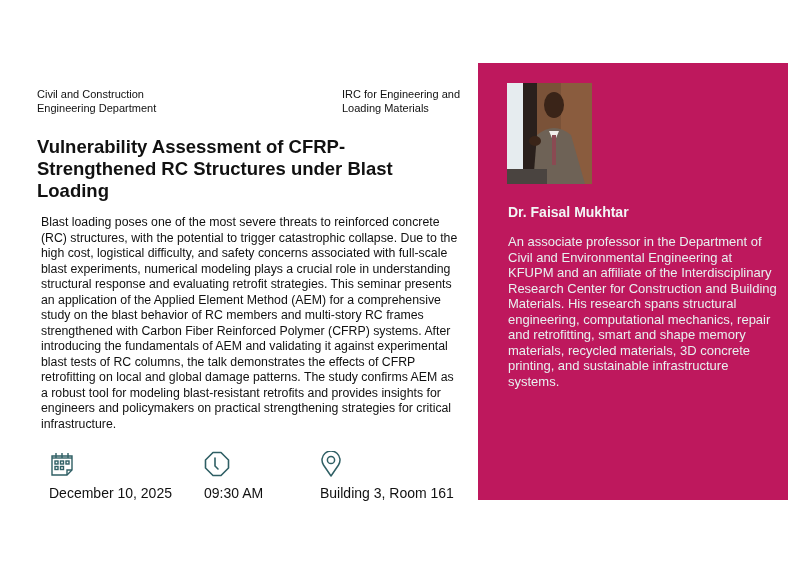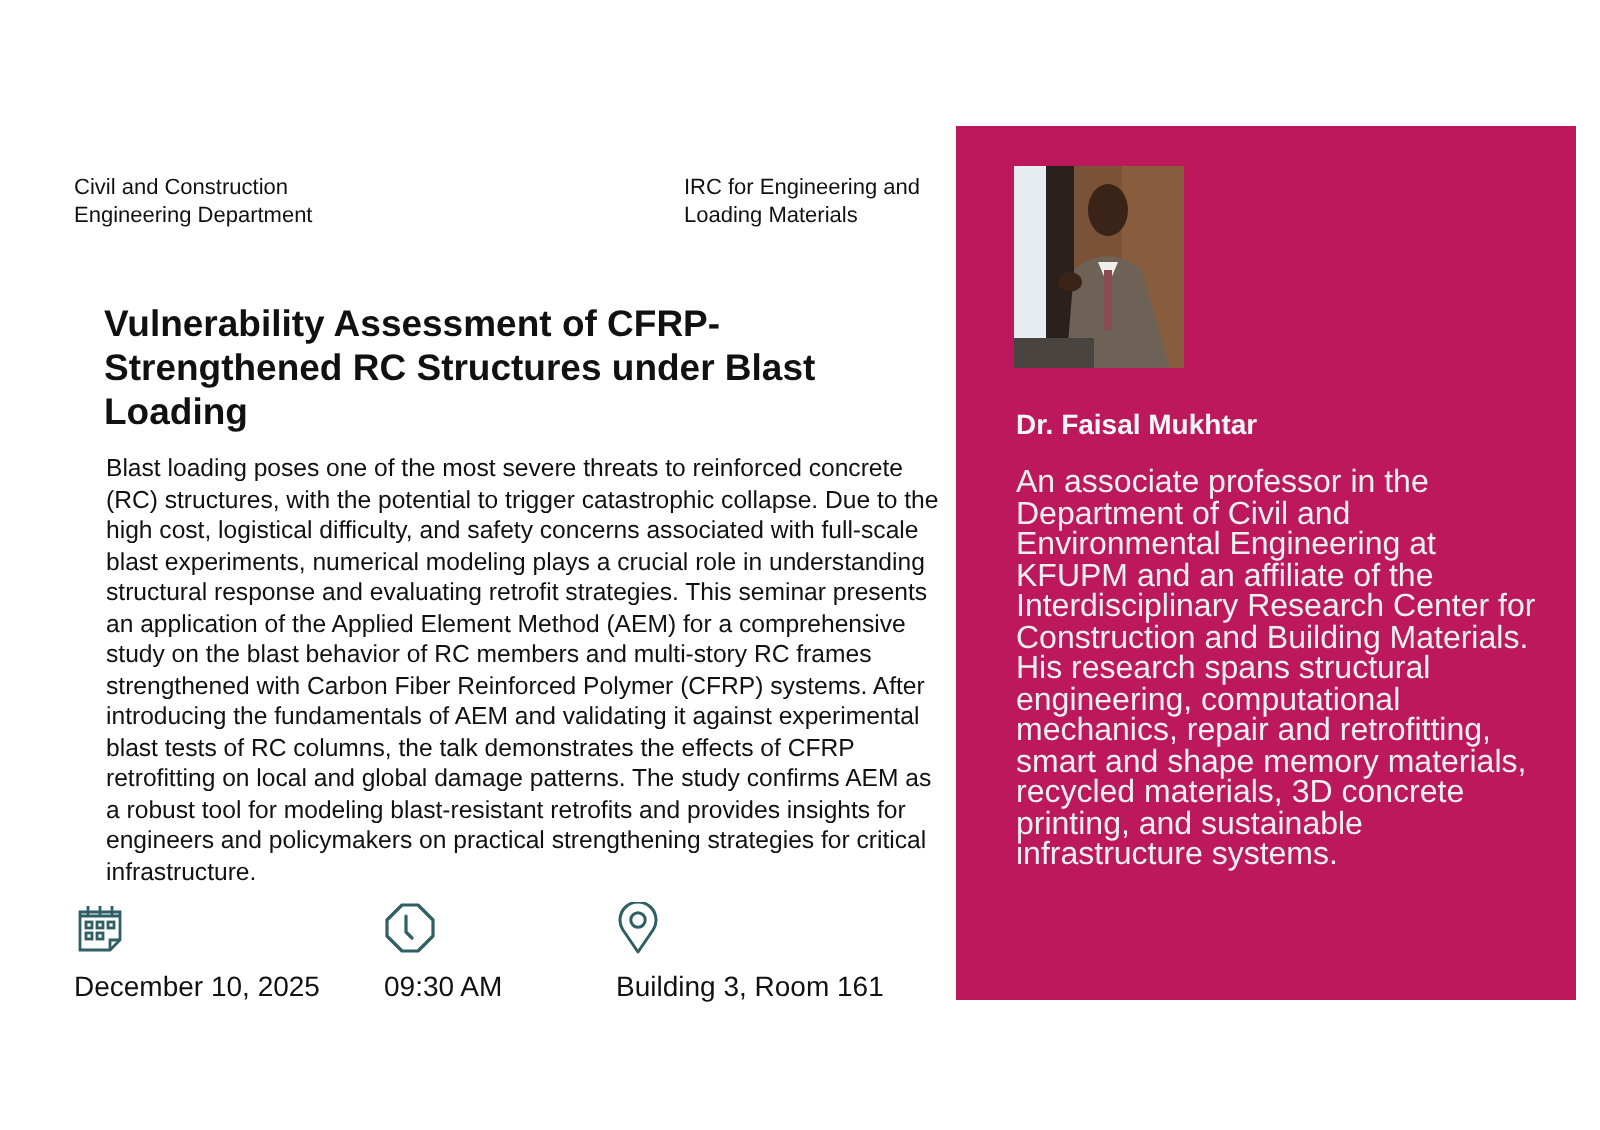--- a/index.html
+++ b/index.html
@@ -1,27 +1,27 @@
 <!DOCTYPE html>
 <html><head>
 <meta charset="utf-8">
 <style>
   html,body{margin:0;padding:0;background:#ffffff;}
   body{width:800px;height:565px;position:relative;overflow:hidden;font-family:"Liberation Sans",sans-serif;color:#111;}
   .dept{position:absolute;left:37px;top:87px;font-size:11px;line-height:14px;color:#111;}
   .irc{position:absolute;left:342px;top:87px;font-size:11px;line-height:14px;color:#111;}
-  .title{position:absolute;left:37px;top:136px;width:420px;font-size:18.5px;font-weight:bold;line-height:22px;color:#111;margin:15px;}
-  .abstract{position:absolute;left:37px;top:211px;width:420px;font-size:12.3px;line-height:15.5px;color:#111;margin:16px;}
-  .info{position:absolute;top:451px;}
+  .title{position:absolute;left:37px;top:136px;width:420px;font-size:18.5px;font-weight:bold;line-height:22px;color:#111;margin:0;}
+  .abstract{position:absolute;left:37px;top:211px;width:420px;font-size:12.3px;line-height:15.5px;color:#111;margin:4px;}
+  .info{position:absolute;top:451px;margin-left:12px;}
   .info .ic{width:26px;height:26px;display:block;}
   .info .txt{display:block;font-size:14px;margin-top:8px;white-space:nowrap;color:#111;}
   .panel{position:absolute;left:478px;top:63px;width:310px;height:437px;background:#be185d;}
   .photo{position:absolute;left:29px;top:20px;width:85px;height:101px;overflow:hidden;background:#6b4a35;}
   .speaker{position:absolute;left:30px;top:141px;font-size:14px;font-weight:bold;color:#f2f6f6;}
-  .bio{position:absolute;left:30px;top:171px;width:270px;font-size:16px;line-height:15.5px;color:#e8f0f0;margin:0;}
+  .bio{position:absolute;left:30px;top:171px;width:270px;font-size:13px;line-height:15.5px;color:#e8f0f0;margin:0;}
 </style>
 </head>
 <body>
 
 <div class="dept">
   <div>Civil and Construction</div>
   <div>Engineering Department</div>
 </div>
 
 <div class="irc">

